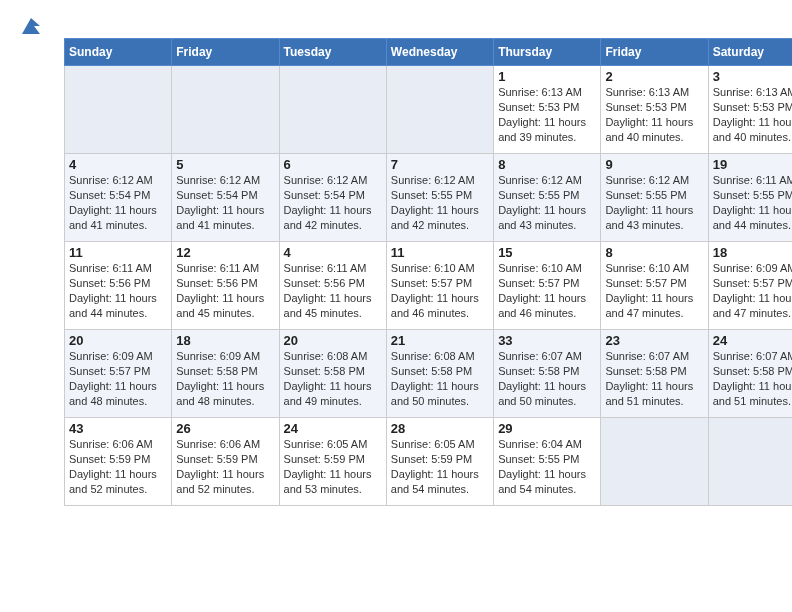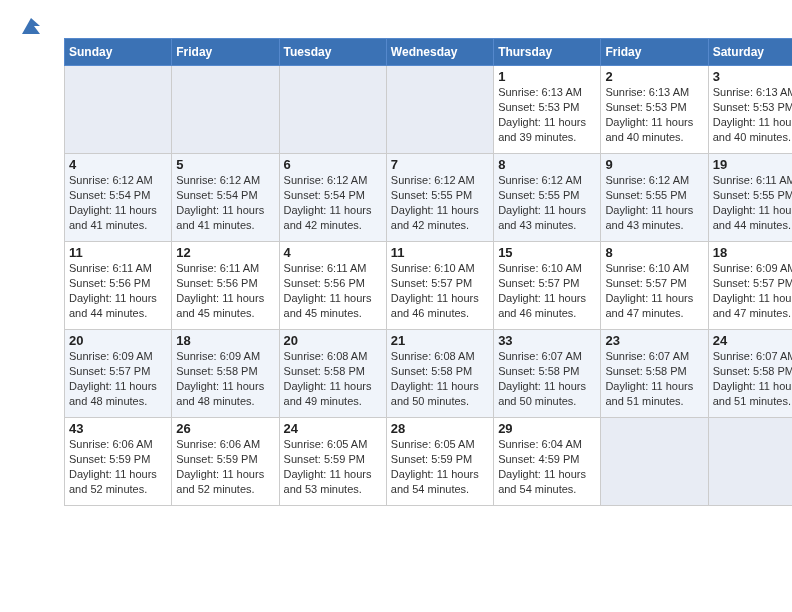--- a/index.html
+++ b/index.html
@@ -318,21 +318,21 @@
         <td>
           <span class="day-num">28</span>
           <div class="cell-info" style="white-space: pre-line;">Sunrise: 6:05 AM
 Sunset: 5:59 PM
 Daylight: 11 hours
 and 54 minutes.</div>
         </td>
         <td>
           <span class="day-num">29</span>
           <div class="cell-info" style="white-space: pre-line;">Sunrise: 6:04 AM
-Sunset: 4:59 PM
+Sunset: 5:55 PM
 Daylight: 11 hours
 and 54 minutes.</div>
         </td>
         <td class="empty-cell"></td>
         <td class="empty-cell"></td>
       </tr>
     </tbody>
 </table>
 
 </body></html>

